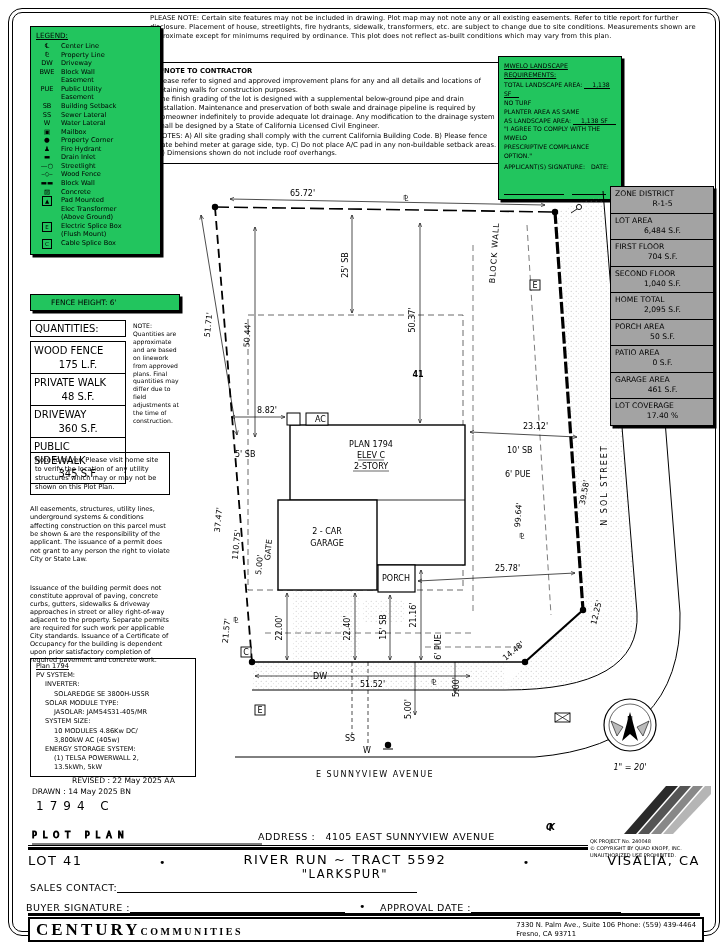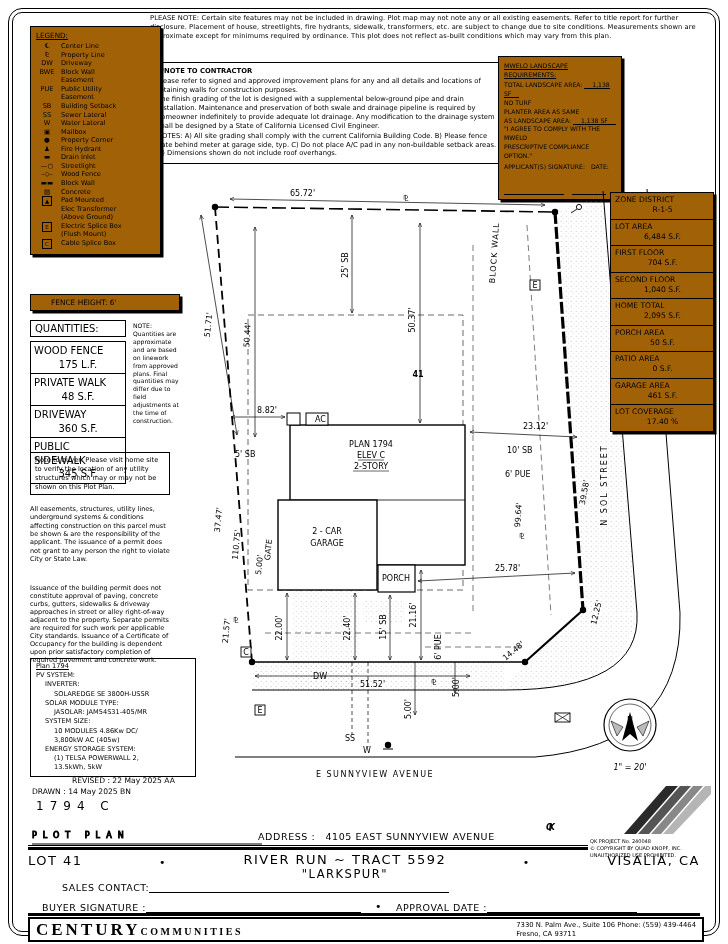--- a/index.html
+++ b/index.html
@@ -1,42 +1,42 @@
 <!DOCTYPE html>
 <html><head>
 <meta charset="utf-8">
 <style>
   html,body{margin:0;padding:0;background:#e8e8e8;}
   .page{position:relative;width:728px;height:944px;background:#fff;margin:0 auto;
         font-family:"DejaVu Sans",sans-serif;color:#000;overflow:hidden;}
   .frame{position:absolute;left:8px;top:8px;right:8px;bottom:8px;border:1.6px solid #000;border-radius:14px;}
   .frame2{position:absolute;left:12px;top:12px;right:12px;bottom:12px;border:0.8px solid #000;border-radius:10px;}
   .abs{position:absolute;}
-  .box{border:1px solid #000;background:#a16207;box-shadow:2.5px 2.5px 0 #000;}
+  .box{border:1px solid #000;background:#22c55e;box-shadow:2.5px 2.5px 0 #000;}
   
   .top-note{left:150px;top:14px;width:560px;font-size:6.7px;line-height:1.32;letter-spacing:.1px;}
   
   .legend{left:30px;top:26px;width:120px;padding:4px 4px 5px 5px;font-size:6.6px;z-index:3;}
   .legend-title{font-size:7.2px;text-decoration:underline;margin-bottom:2px;}
   .legend-row{display:flex;gap:3px;line-height:1.3;}
   .legend-sym{width:22px;flex:none;text-align:center;}
   .sym-box{display:inline-block;border:1px solid #000;width:8px;height:8px;line-height:8px;text-align:center;font-size:5.5px;}
   
   .contractor{left:150px;top:62px;width:342px;border:1.4px solid #000;border-radius:7px;
               padding:4px 6px;font-size:6.8px;line-height:1.3;}
   .contractor p{margin:0 0 1px 0;}
   .contractor .ttl{font-weight:bold;}
   
   .mwelo{left:498px;top:56px;width:112px;padding:4px 5px;font-size:6.1px;line-height:1.45;}
   .mw-title{text-decoration:underline;font-size:6.3px;margin-bottom:2px;}
   .mw-val{border-bottom:1px solid #000;padding:0 8px;}
   .sig-row{display:flex;gap:8px;margin-top:14px;}
   .sig-line{border-bottom:1px solid #000;height:8px;}
   
-  .zoning{left:610px;top:192px;width:104px;z-index:3;background:#a16207;box-shadow:2.5px 2.5px 0 #000;}
+  .zoning{left:610px;top:186px;width:104px;z-index:3;background:#a3a3a3;box-shadow:2.5px 2.5px 0 #000;}
   .z-cell{border:1px solid #000;border-bottom:none;padding:2px 3px 3px 4px;font-size:7.6px;line-height:1.35;}
   .z-cell:last-child{border-bottom:1px solid #000;}
   .z-value{text-align:center;}
   
   .fence{left:30px;top:294px;width:108px;padding:3px 20px;font-size:7.4px;}
   .quant{left:30px;top:320px;width:96px;font-size:10px;}
   .q-title{border:1px solid #000;padding:2px 4px;margin-bottom:4px;background:#fff;}
   .q-items{border:1px solid #000;}
   .q-item{border-bottom:1px solid #000;padding:2px 3px;text-align:left;line-height:1.35;}
   .q-item:last-child{border-bottom:none;}
@@ -58,22 +58,22 @@
   .addr-row{left:258px;top:831px;font-size:9.5px;letter-spacing:.6px;display:flex;gap:10px;}
   .divider{left:28px;top:847px;width:560px;height:3px;background:#000;}
   .divider:after{content:"";position:absolute;left:0;top:-2px;width:100%;height:1px;background:#000;}
   .qk-logo{left:546px;top:782px;z-index:2;}
   .qk-text{left:590px;top:838px;width:125px;font-size:5px;line-height:1.35;}
   
   .f-row1{left:28px;top:853px;width:672px;display:flex;align-items:flex-start;justify-content:space-between;font-size:13px;letter-spacing:1.5px;}
   .f-center{text-align:center;line-height:1.15;}
   .f-center .l2{font-size:11.5px;}
   .f-bullet{font-size:11px;padding-top:3px;}
-  .f-sales{left:30px;top:882px;display:flex;align-items:flex-end;font-size:9.5px;letter-spacing:.5px;width:400px;margin-left:32px;}
-  .f-buyer{left:42px;top:897px;display:flex;align-items:flex-end;font-size:9.5px;letter-spacing:.5px;width:660px;}
+  .f-sales{left:30px;top:882px;display:flex;align-items:flex-end;font-size:9.5px;letter-spacing:.5px;width:400px;}
+  .f-buyer{left:26px;top:897px;display:flex;align-items:flex-end;font-size:9.5px;letter-spacing:.5px;width:660px;}
   .blank{border-bottom:1px solid #000;height:10px;}
   .line2{left:28px;top:913px;width:672px;height:2.5px;background:#000;}
   .band{left:28px;top:917px;width:660px;height:21px;border:2px solid #000;display:flex;align-items:center;justify-content:space-between;padding:0 6px;background:#fff;}
   .century{font-family:"Liberation Serif","DejaVu Serif",serif;font-size:17px;letter-spacing:3px;font-weight:bold;}
   .communities{font-family:"Liberation Serif","DejaVu Serif",serif;font-size:10px;letter-spacing:2.5px;font-weight:bold;}
   .band-right{font-size:6.8px;line-height:1.3;text-align:left;}
 </style>
 </head>
 <body>
 

